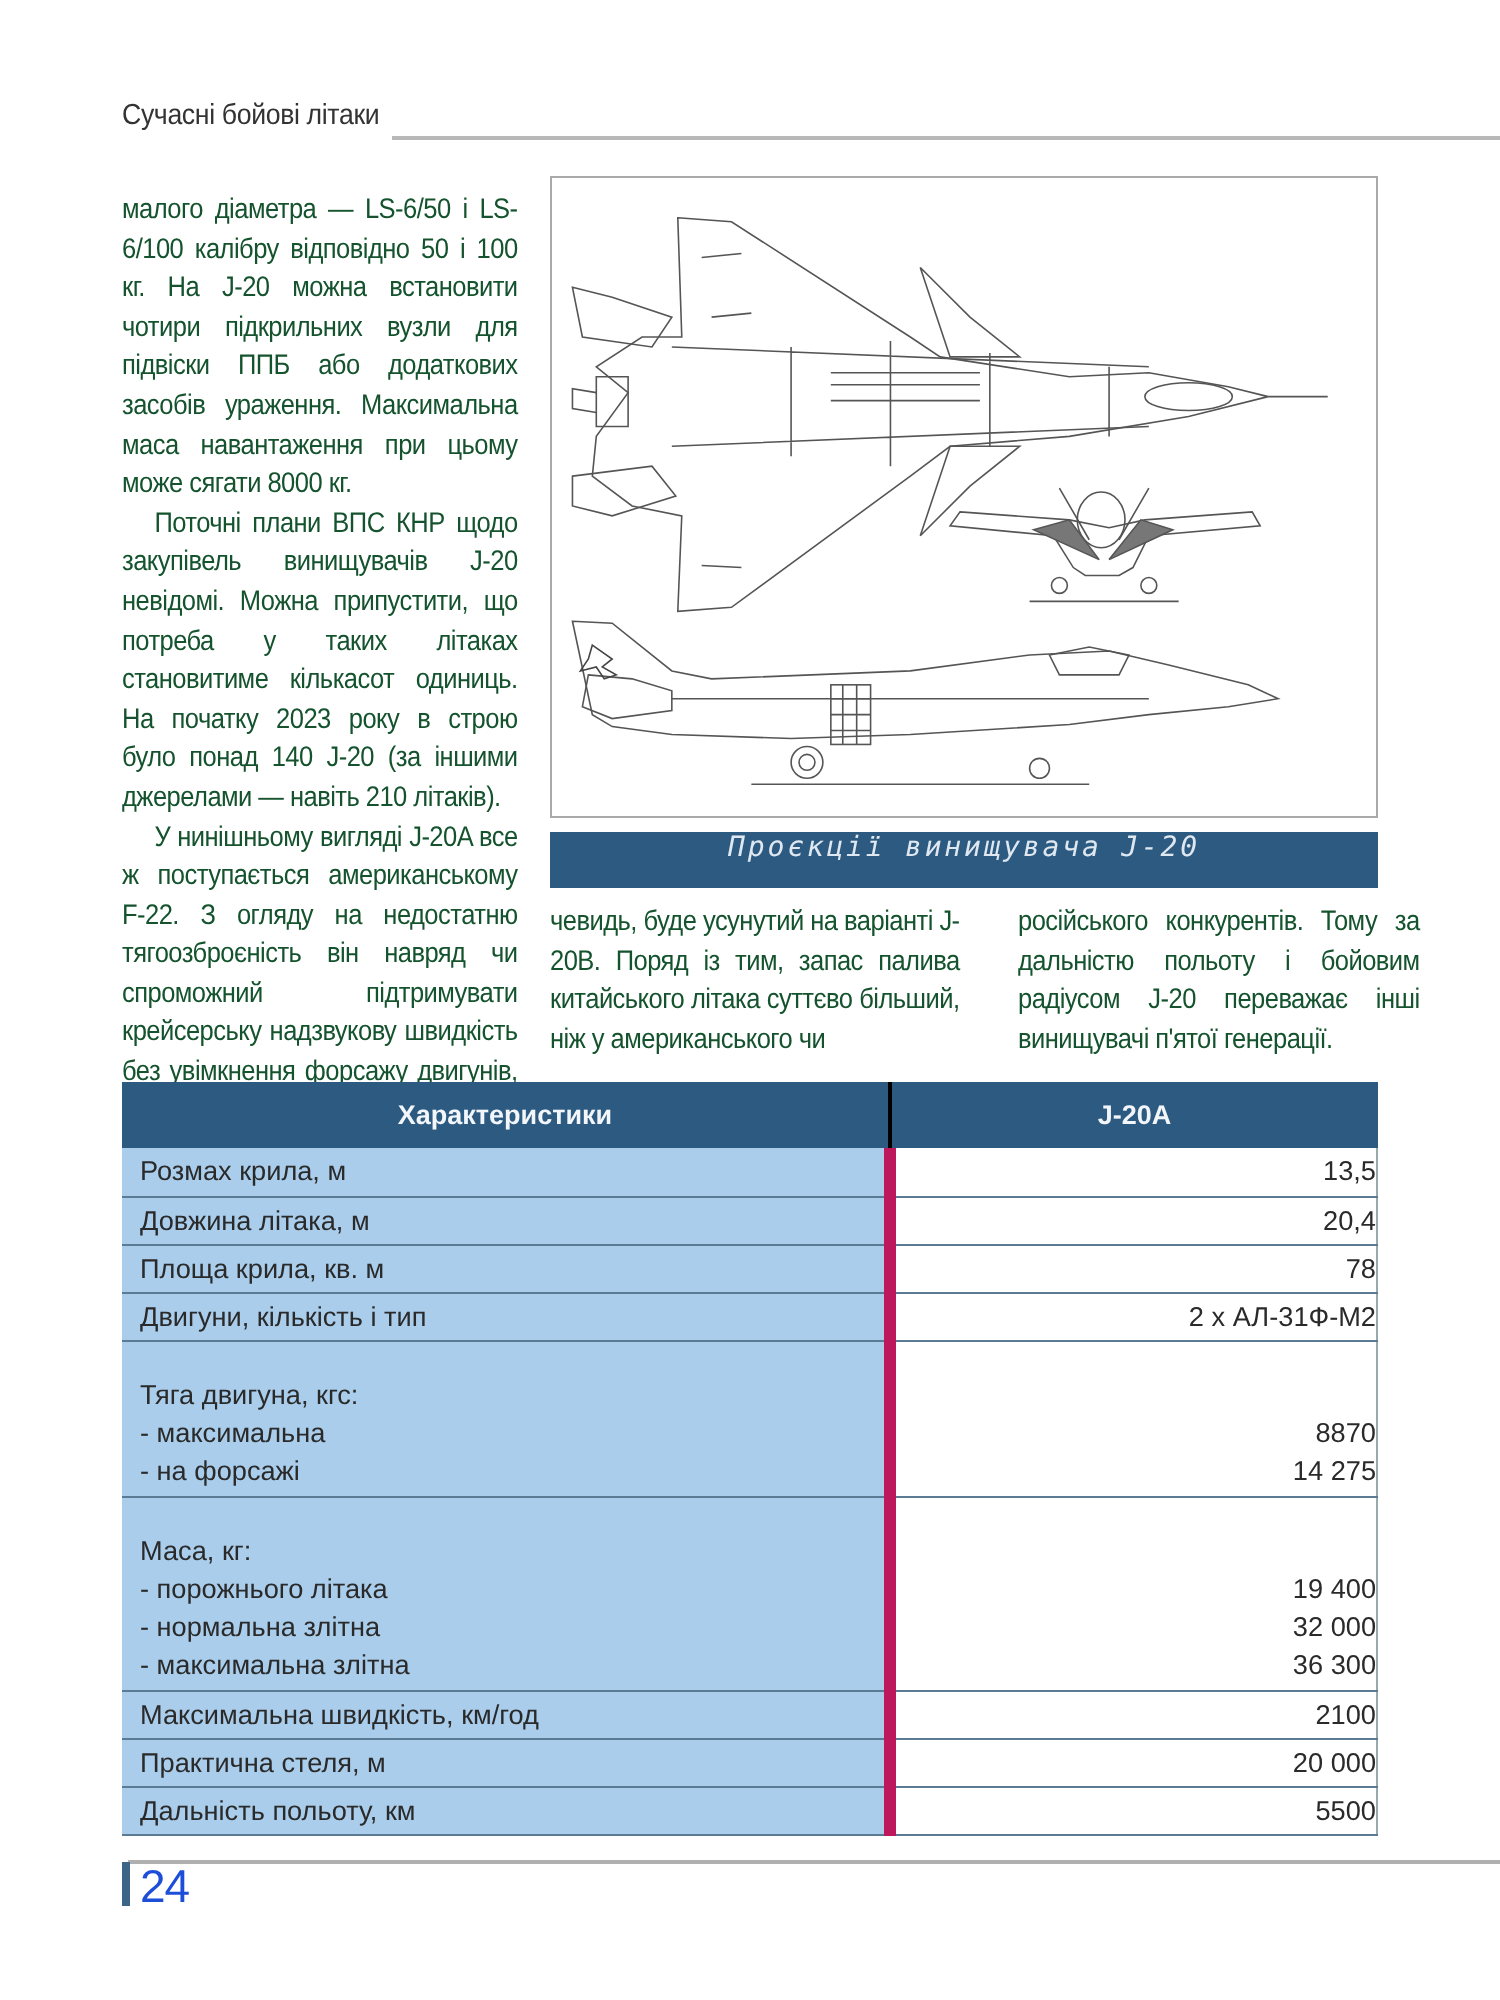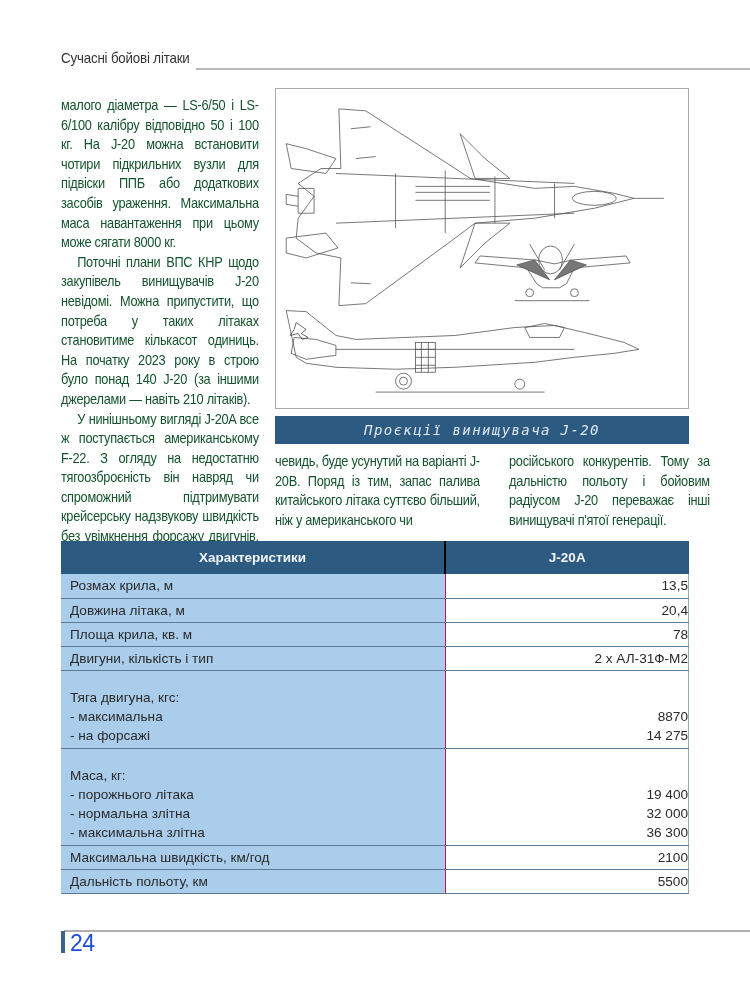--- a/index.html
+++ b/index.html
@@ -13,28 +13,28 @@
   .col p { margin: 0; hyphens: manual; }
   .col p.indent { text-indent: 18px; }
   .col-left { left: 61px; top: 96px; width: 198px; }
   .col-mid { left: 275px; top: 452px; width: 205px; }
   .col-right { left: 488px; top: 452px; width: 201px; margin-left: 21px; }
   .tight { transform: scaleX(0.9); transform-origin: left top; width: 111%; }
 
   .figure { position: absolute; left: 275px; top: 88px; width: 414px; height: 321px; border: 1.5px solid #a9a9a9; background: #fff; }
   .figure svg { width: 100%; height: 100%; display: block; }
 
-  .caption-bar { position: absolute; left: 275px; top: 416px; width: 414px; height: 28px; background: #2d5a80; display: flex; align-items: center; justify-content: center; }
+  .caption-bar { position: absolute; left: 275px; top: 416px; width: 414px; height: 28px; background: #2d5a80; display: flex; align-items: flex-start; justify-content: center; }
   .caption-text { color: #dfe8f0; font-family: "DejaVu Sans Mono", monospace; font-style: italic; font-size: 14px; letter-spacing: 1.4px; }
 
   .spec-table { position: absolute; left: 61px; top: 541px; width: 628px; border-collapse: collapse; font-size: 13.6px; }
   .spec-table th { background: #2d5a80; color: #f2f6fa; height: 33px; font-weight: bold; font-size: 13.5px; border-right: 2px solid #000000; }
   .spec-table th:last-child { border-right: none; }
   .spec-table td { height: 24px; border-bottom: 1.5px solid #5b7a93; vertical-align: middle; line-height: 19px; color: #2a2a2a; }
-  .spec-table td.label { background: #a9cdeb; width: 384px; padding-left: 9px; border-right: 1px solid #be185d; }
+  .spec-table td.label { background: #a9cdeb; width: 384px; padding-left: 9px; border-right: 6px solid #be185d; }
   .spec-table td.value { background: #ffffff; text-align: right; border-right: 1px solid #9aa; }
   .spec-table td.multi { padding-top: 17px; padding-bottom: 3px; }
   .spec-table td.value.multi { vertical-align: top; }
   .spec-table td .line { display: block; }
 
   .page-rule { position: absolute; left: 64px; right: 0; top: 930px; height: 2px; background: #b0b0b0; }
   .page-marker { position: absolute; left: 61px; top: 931px; width: 4px; height: 22px; background: #3c6486; }
   .page-number { position: absolute; left: 70px; top: 930px; font-size: 23px; color: #1d4ed8; letter-spacing: -0.5px; }
 </style>
 </head>
@@ -159,20 +159,24 @@
         <span class="line">19 400</span>
         <span class="line">32 000</span>
         <span class="line">36 300</span>
       </td>
     </tr>
     <tr>
       <td class="label">Максимальна швидкість, км/год</td>
       <td class="value">2100</td>
     </tr>
     <tr>
+      <td class="label">Практична стеля, м</td>
+      <td class="value">20 000</td>
+    </tr>
+    <tr>
       <td class="label">Дальність польоту, км</td>
       <td class="value">5500</td>
     </tr>
   </tbody>
 </table>
 
 <div class="page-rule"></div>
 <div class="page-marker"></div>
 <div class="page-number">24</div>
 

